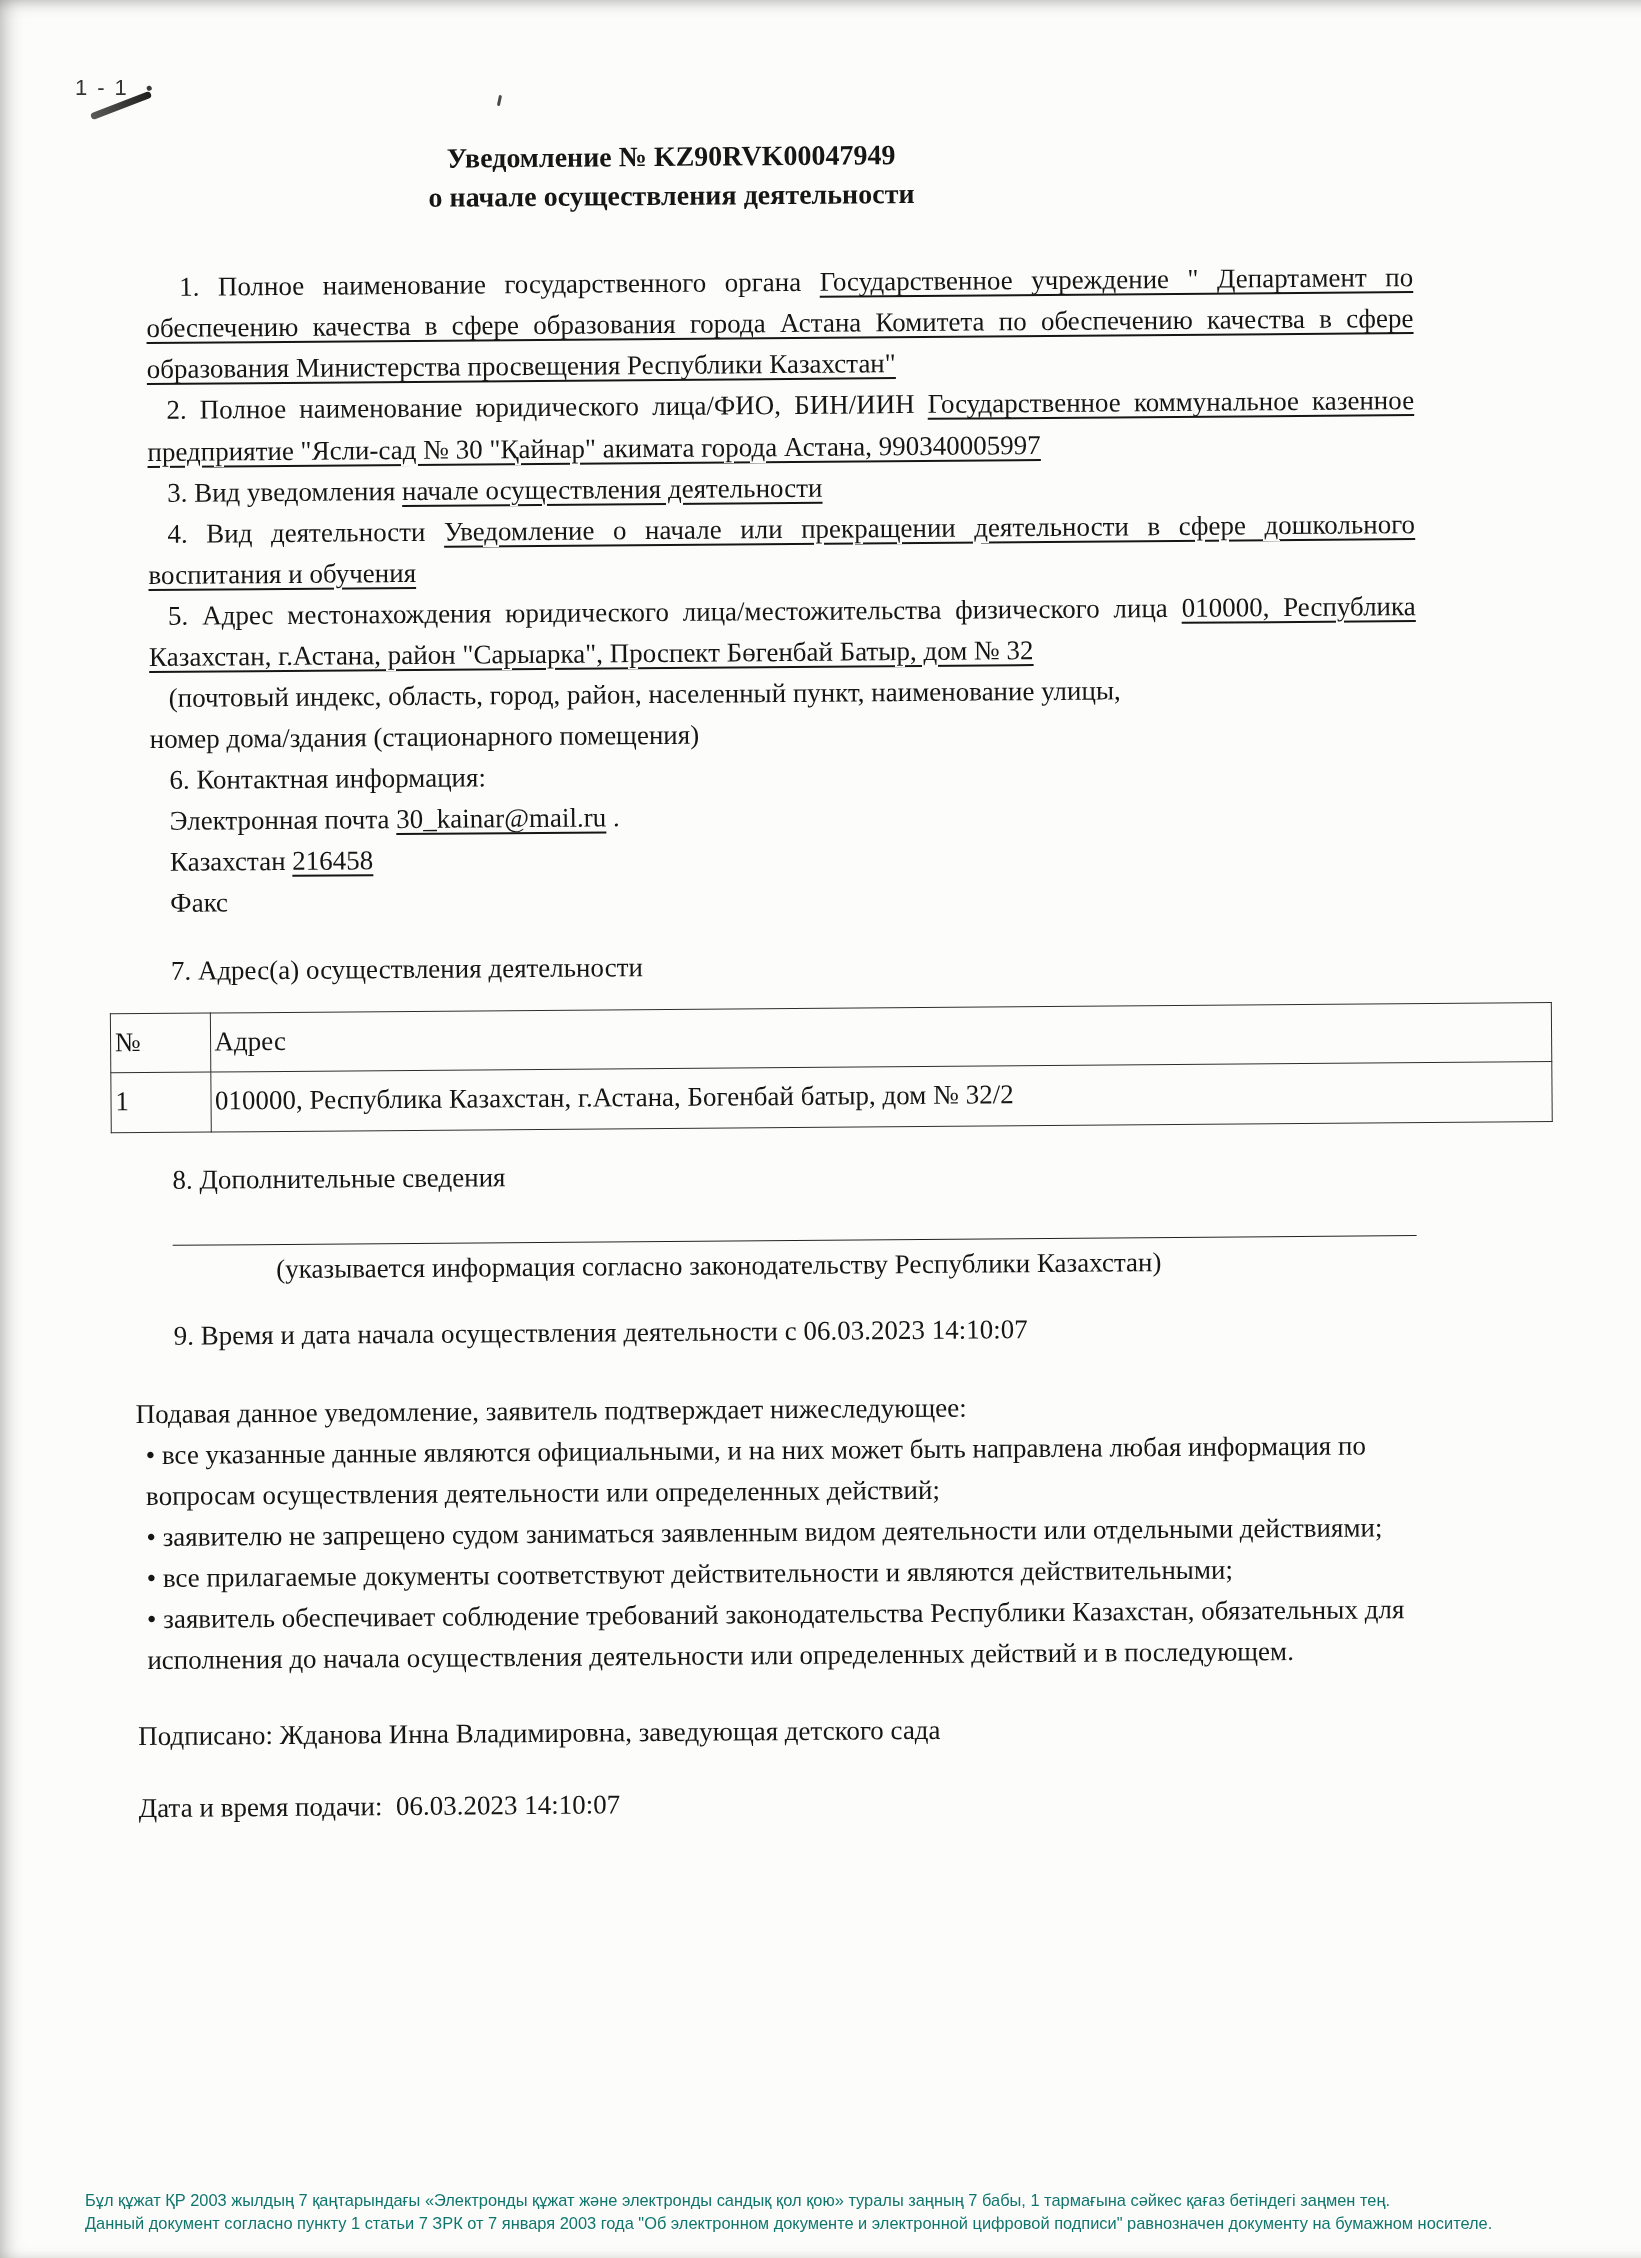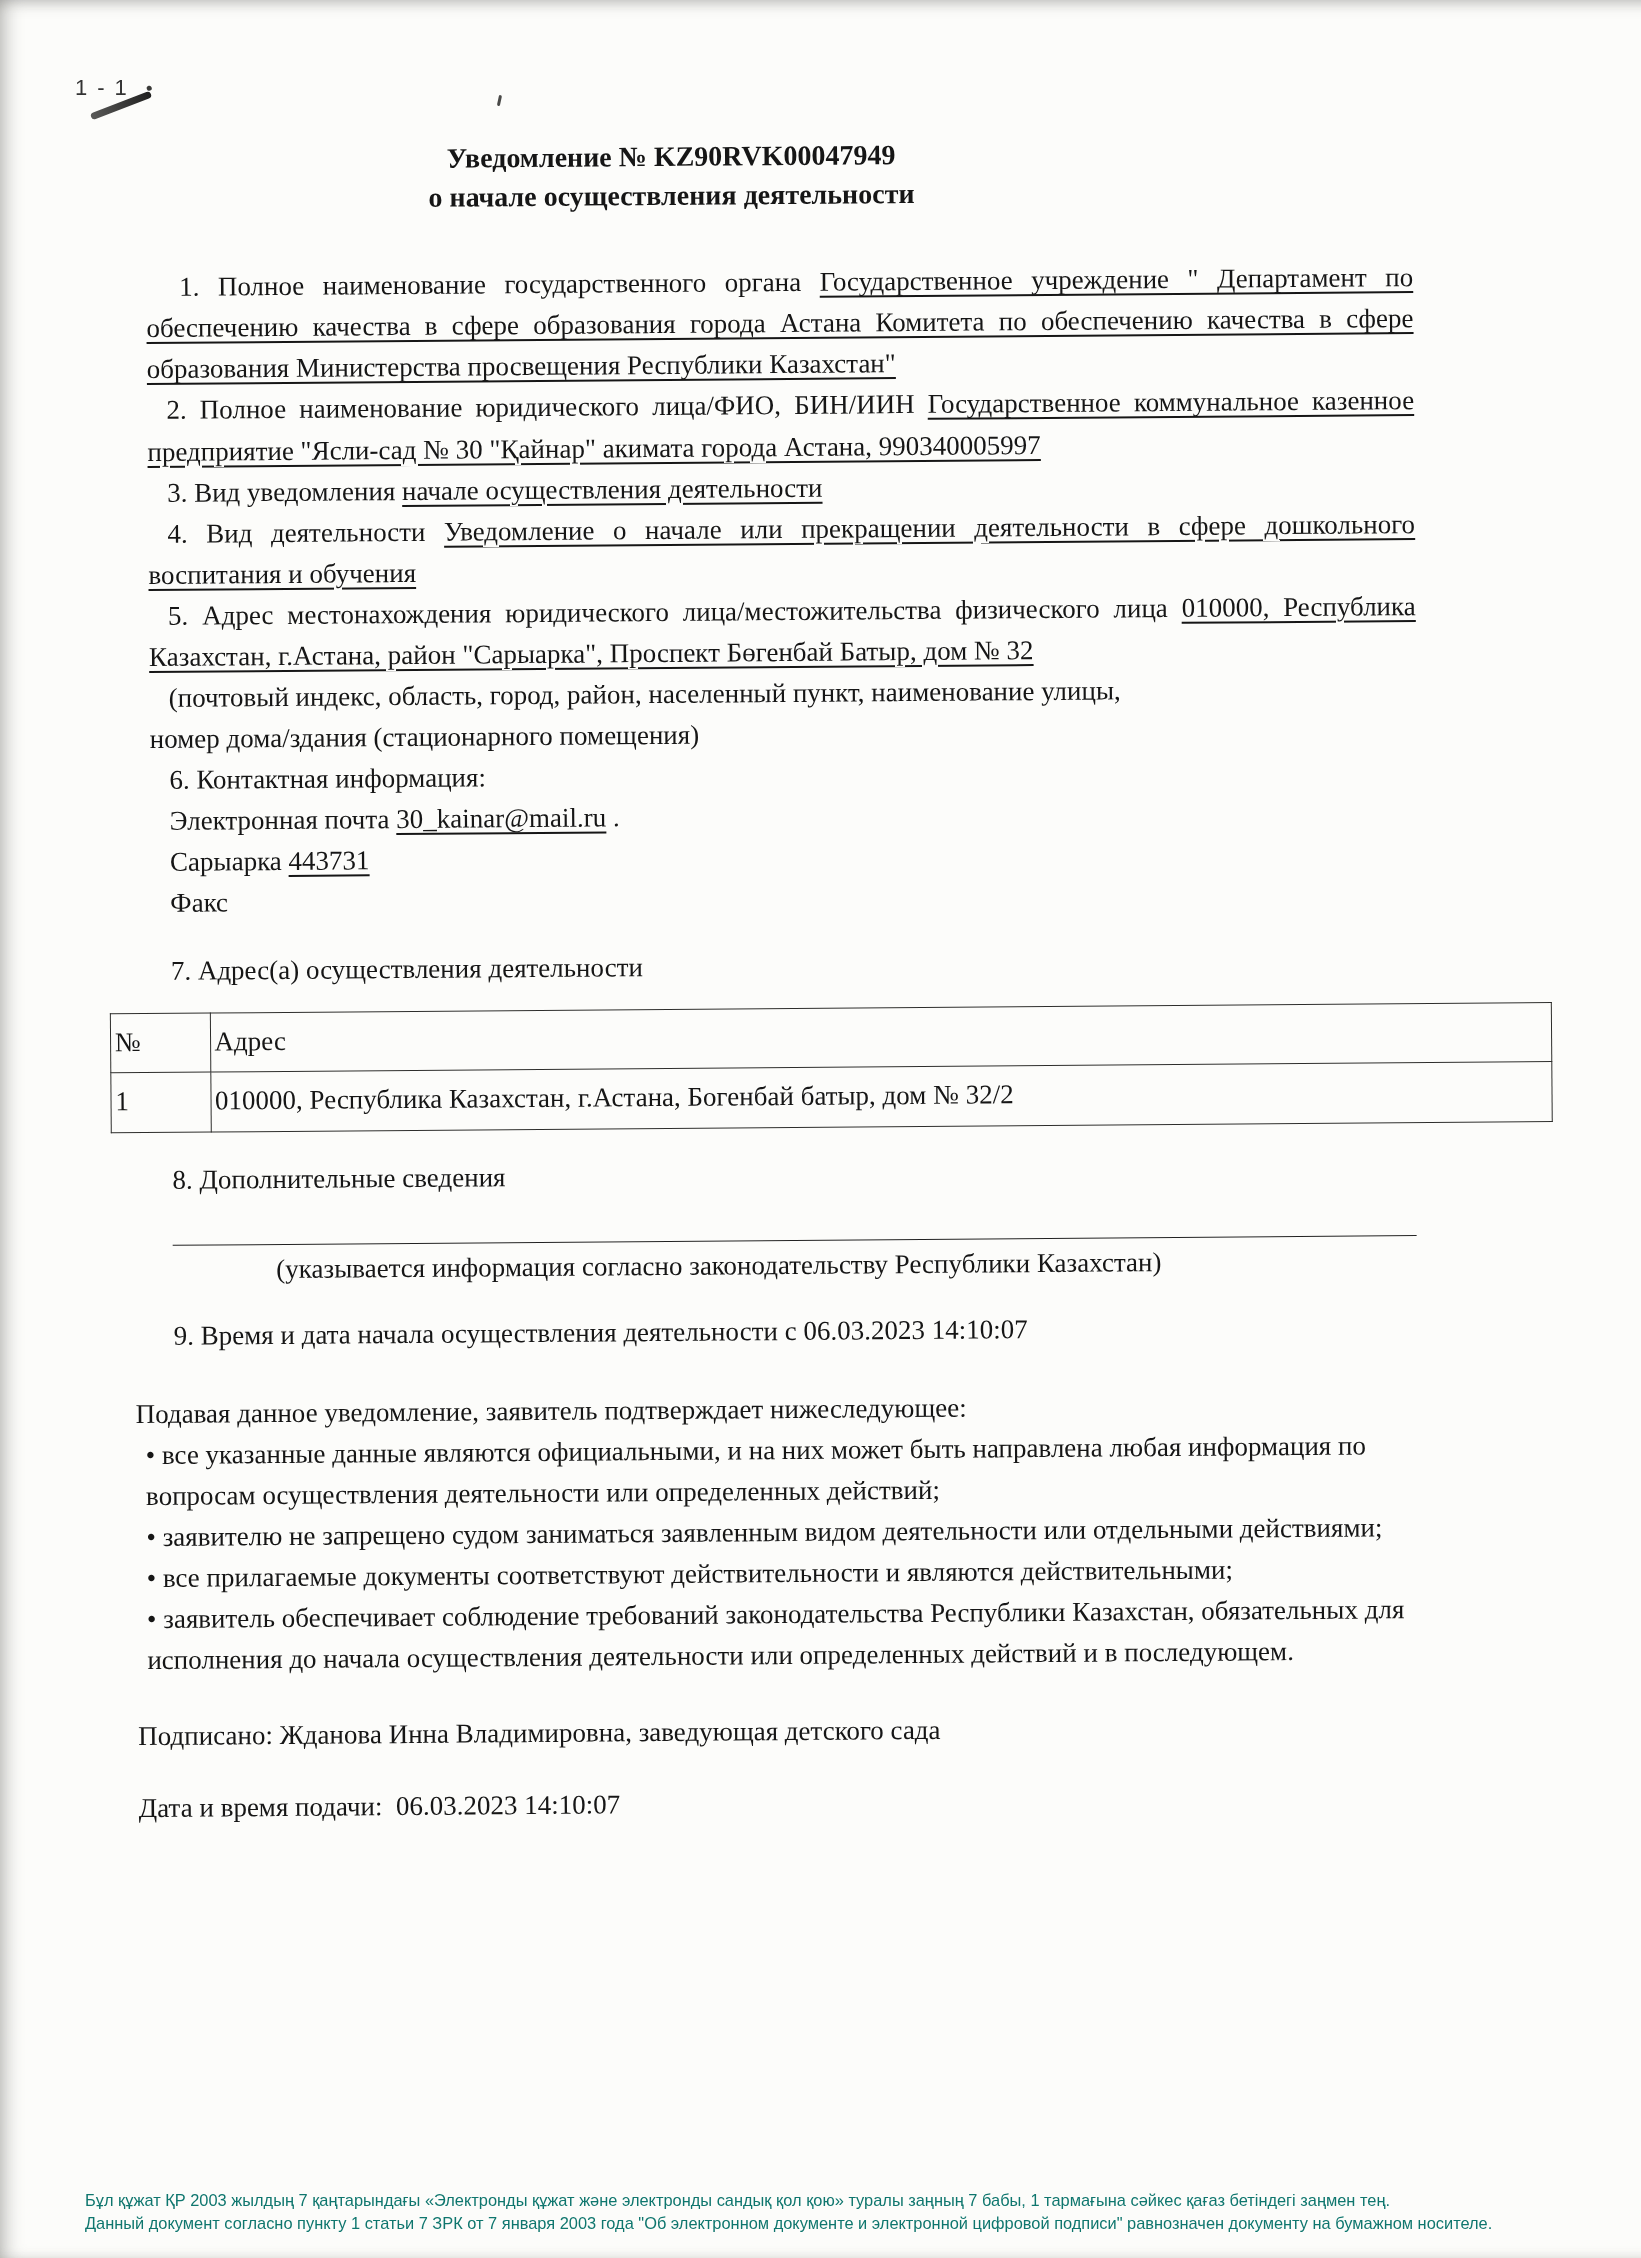--- a/index.html
+++ b/index.html
@@ -90,21 +90,21 @@
     <p class="plain"><span>3. Вид уведомления </span><span class="u">начале осуществления деятельности</span></p>
 
     <p class="para"><span>4. Вид деятельности </span><span class="u">Уведомление о начале или прекращении деятельности в сфере дошкольного воспитания и обучения</span></p>
 
     <p class="para"><span>5. Адрес местонахождения юридического лица/местожительства физического лица </span><span class="u">010000, Республика Казахстан, г.Астана, район "Сарыарка", Проспект Бөгенбай Батыр, дом № 32</span></p>
 
     <p class="note">(почтовый индекс, область, город, район, населенный пункт, наименование улицы, номер дома/здания (стационарного помещения)</p>
 
     <p class="plain">6. Контактная информация:</p>
     <p class="plain"><span>Электронная почта </span><span class="u">30_kainar@mail.ru</span><span> .</span></p>
-    <p class="plain"><span>Сарыарка </span><span class="u">443731</span></p>
+    <p class="plain"><span>Казахстан </span><span class="u">216458</span></p>
     <p class="plain">Факс</p>
 
     <p class="plain sec7">7. Адрес(а) осуществления деятельности</p>
 
     <div class="table-wrap">
       <table class="addr">
         <tbody>
             <tr>
           <th class="num">№</th>
           <th>Адрес</th>

